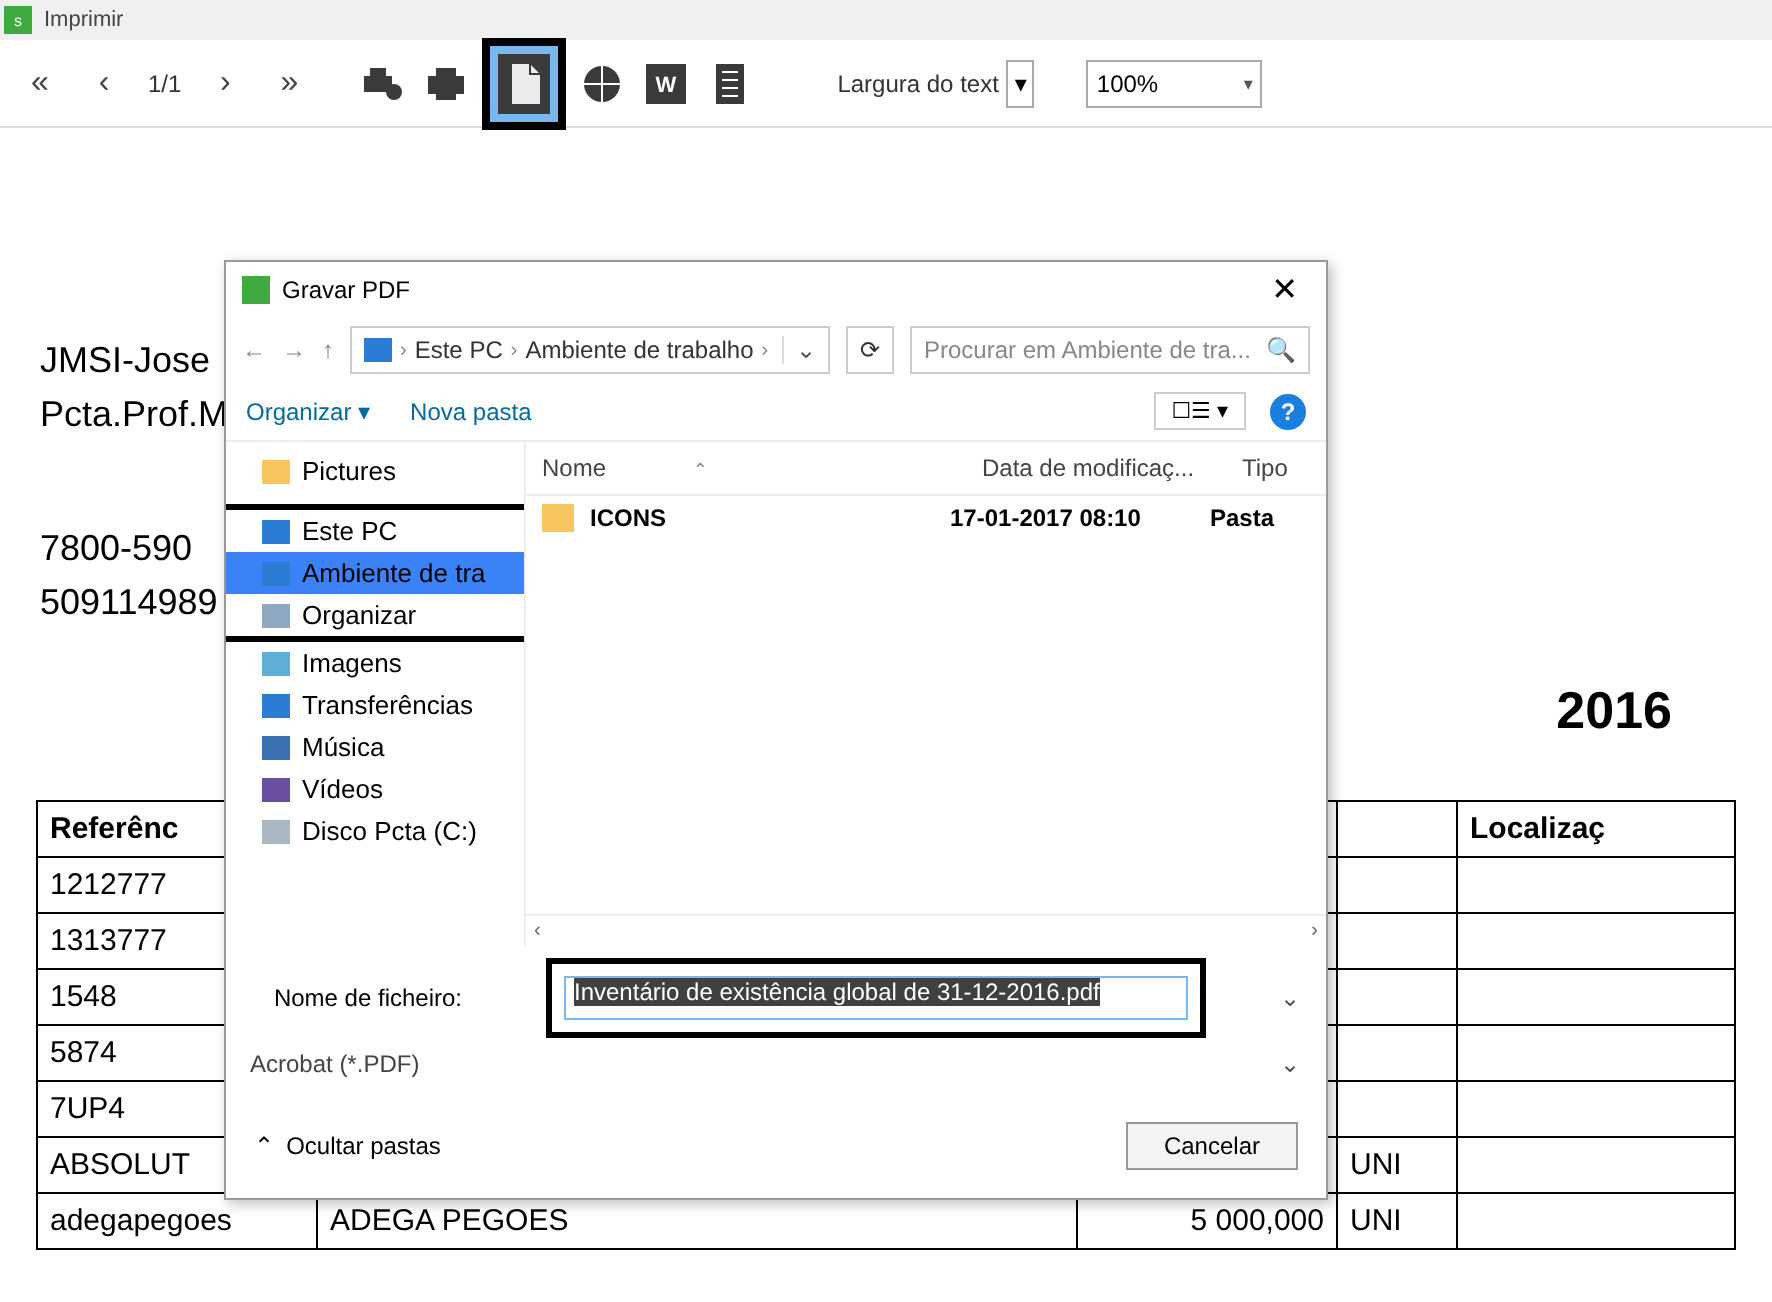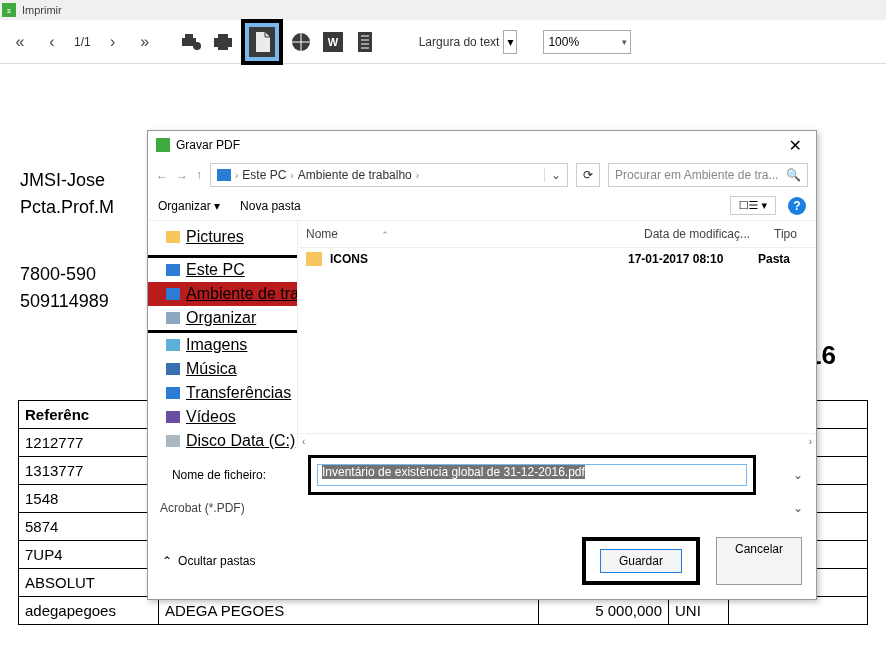--- a/index.html
+++ b/index.html
@@ -24,45 +24,45 @@
 
 .doc-bg { position:absolute; top: 70px; left: 0; width: 100%; padding: 100px 20px 20px 20px; font-family: Arial, sans-serif; }
 .doc-line { font-size: 18px; color:#000; margin-bottom: 6px; }
 .doc-big { position:absolute; right: 50px; top: 340px; font-size: 26px; font-weight:bold; }
 table.bg-table { position:absolute; top: 400px; left: 18px; width: 850px; border-collapse: collapse; font-size: 15px; }
 table.bg-table th, table.bg-table td { border: 1px solid #000; padding: 4px 6px; text-align: left; height: 28px; }
 table.bg-table th { font-weight: bold; }
 .num { text-align: right !important; }
 
 
-.dialog { position:absolute; left: 112px; top: 130px; width: 670px; height: 470px; background: #fff; border: 1px solid #999; box-shadow: 2px 2px 6px rgba(0,0,0,0.25); display:flex; flex-direction:column;margin-left:35px; }
+.dialog { position:absolute; left: 112px; top: 130px; width: 552px; height: 470px; background: #fff; border: 1px solid #999; box-shadow: 2px 2px 6px rgba(0,0,0,0.25); display:flex; flex-direction:column; }
 .dlg-title { height: 28px; display:flex; align-items:center; justify-content:space-between; padding: 0 8px; font-size: 12px; }
 .dlg-title .left { display:flex; align-items:center; gap:6px; }
 .dlg-title .sage-icon { width:14px; height:14px; background:#3faa3f; }
 .dlg-close { font-size: 16px; cursor:pointer; padding: 0 6px; }
 
 .dlg-nav { height: 32px; display:flex; align-items:center; padding: 0 8px; gap: 8px; font-size: 12px; color:#333; }
 .dlg-nav .navbtn { color:#888; cursor:pointer; }
 .breadcrumb { flex:1; height:24px; border:1px solid #ccc; display:flex; align-items:center; padding:0 6px; gap:4px; }
 .breadcrumb .pc-icon { width:14px; height:12px; background:#2b7cd3; }
 .breadcrumb .sep-ch { color:#888; font-size:10px; }
 .bc-dd { color:#555; padding-left:6px; border-left:1px solid #ddd; margin-left:auto; }
 .refresh { width:24px; height:24px; border:1px solid #ccc; display:flex; align-items:center; justify-content:center; cursor:pointer; }
 .search { width:200px; height:24px; border:1px solid #ccc; display:flex; align-items:center; padding:0 6px; color:#888; font-size:12px; justify-content:space-between; }
 
 .dlg-row2 { height: 30px; display:flex; align-items:center; padding: 0 10px; gap: 20px; font-size:12px; border-bottom:1px solid #eee; }
-.blue-link { color:#000000; cursor:pointer;text-align:center; }
+.blue-link { color:#0369a1; cursor:pointer;text-align:center; }
 .row2-right { margin-left:auto; display:flex; align-items:center; gap:12px; }
 .view-btn { border:1px solid #ccc; padding:2px 8px; font-size:11px; cursor:pointer; }
 .help-circle { width:18px; height:18px; border-radius:50%; background:#1a7fe0; color:#fff; display:flex; align-items:center; justify-content:center; font-size:12px; font-weight:bold; cursor:pointer; }
 
 .dlg-body { flex:1; display:flex; overflow:hidden; }
-.tree { width: 150px; border-right:1px solid #eee; font-size:16px; padding: 4px 0; overflow:hidden;text-decoration:underline; }
+.tree { width: 150px; border-right:1px solid #eee; font-size:13px; padding: 4px 0; overflow:hidden; }
 .tree-item { display:flex; align-items:center; gap:6px; padding: 3px 6px 3px 18px; cursor:pointer; white-space:nowrap; }
-.tree-item.sel { background:#b91c1c; }
+.tree-item.sel { background:#3b82f6; }
 .tree-ic { width:14px; height:12px; flex-shrink:0; }
 .ic-folder { background:#f7c65f; }
 .ic-pc { background:#2b7cd3; }
 .ic-desk { background:#2b7cd3; }
 .ic-doc { background:#8fa8c2; }
 .ic-img { background:#5fb0d8; }
 .ic-music { background:#3a6fb0; }
 .ic-down { background:#2b7cd3; }
 .ic-video { background:#6a4fa0; }
 .ic-disk { background:#aab8c2; }
@@ -77,21 +77,21 @@
 .col-type { width: 50px; }
 .fl-row { display:flex; padding: 4px 8px; align-items:flex-end;font-weight:bold; }
 .fl-row .folder-ic { width:16px; height:14px; background:#f7c65f; margin-right:8px; }
 .scroll-h { position:absolute; bottom:0; left:0; right:0; height:16px; border-top:1px solid #eee; display:flex; align-items:center; justify-content:space-between; padding:0 4px; color:#666; font-size:10px; }
 
 .dlg-bottom { padding: 6px 12px 10px 12px; font-size:12px; position:relative; }
 .frow { display:flex; align-items:center; margin-bottom: 6px; gap: 36px; }
 .frow label { width: 112px; text-align:right; padding-right: 6px; }
 .fname-wrap { border: 3px solid #000; flex:1; padding: 6px; }
 .fname-input { width: 100%; height: 22px; border:1px solid #79b8ef; padding: 0 4px; font-size:12px; }
-.fname-input .sel { background:#737373; color:#fff; }
+.fname-input .sel { background:#404040; color:#fff; }
 .ftype { flex:1; color:#444; }
 
 .dlg-footer { display:flex; align-items:center; padding: 6px 14px 14px 14px; font-size:12px; }
 .hide-folders { display:flex; align-items:center; gap:6px; cursor:pointer; }
 .btns { margin-left:auto; display:flex; gap:16px; }
 .btn { border:1px solid #999; background:#f4f4f4; padding: 4px 18px; cursor:pointer; font-size:12px; }
 .btn.primary { border:1px solid #1a7fe0; }
 .btn-box { border: 4px solid #000; padding: 8px 14px; }
 
 svg { display:block; }
@@ -290,34 +290,34 @@
         <div class="tree-item">
             <div class="tree-ic ic-doc"></div>
             <span>Organizar</span>
           </div>
       </div>
       <div class="tree-item">
           <div class="tree-ic ic-img"></div>
           <span>Imagens</span>
         </div>
       <div class="tree-item">
+          <div class="tree-ic ic-down"></div>
+          <span>Transferências</span>
+        </div>
+      <div class="tree-item">
           <div class="tree-ic ic-music"></div>
           <span>Música</span>
         </div>
       <div class="tree-item">
-          <div class="tree-ic ic-down"></div>
-          <span>Transferências</span>
-        </div>
-      <div class="tree-item">
           <div class="tree-ic ic-video"></div>
           <span>Vídeos</span>
         </div>
       <div class="tree-item">
           <div class="tree-ic ic-disk"></div>
-          <span>Disco Data (C:)</span>
+          <span>Disco Pcta (C:)</span>
         </div>
     </div>
     <div class="filelist">
       <div class="flh">
         <div class="col-name"><span>Nome</span> <span style="color:#888;font-size:9px;margin-left:40px">⌃</span></div>
         <div class="col-date">Data de modificaç...</div>
         <div class="col-type">Tipo</div>
       </div>
       <div class="fl-row">
         <div class="folder-ic"></div>
@@ -345,19 +345,16 @@
       <span style="width:12px;text-align:center;color:#555;">⌄</span>
     </div>
   </div>
 
   <div class="dlg-footer">
     <div class="hide-folders">
       <span>⌃</span>
       <span>Ocultar pastas</span>
     </div>
     <div class="btns">
-      <div class="btn-box">
-        <div class="btn primary">Guardar</div>
-      </div>
       <div class="btn">Cancelar</div>
     </div>
   </div>
 </div>
 
 </body></html>

